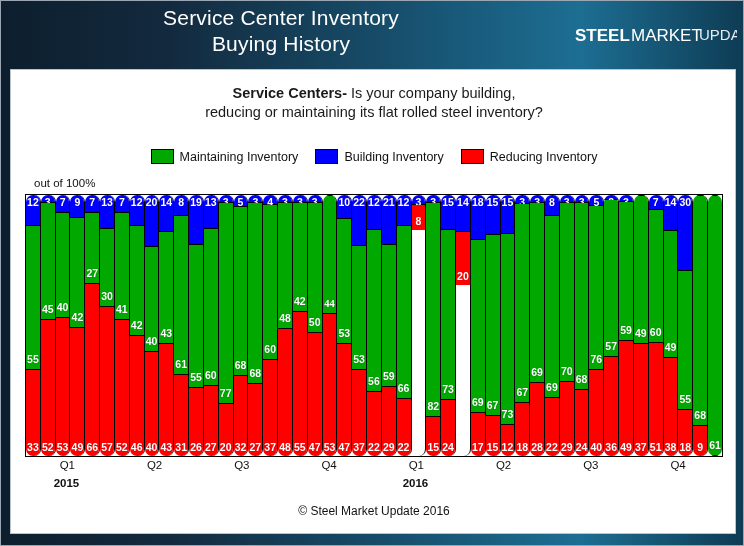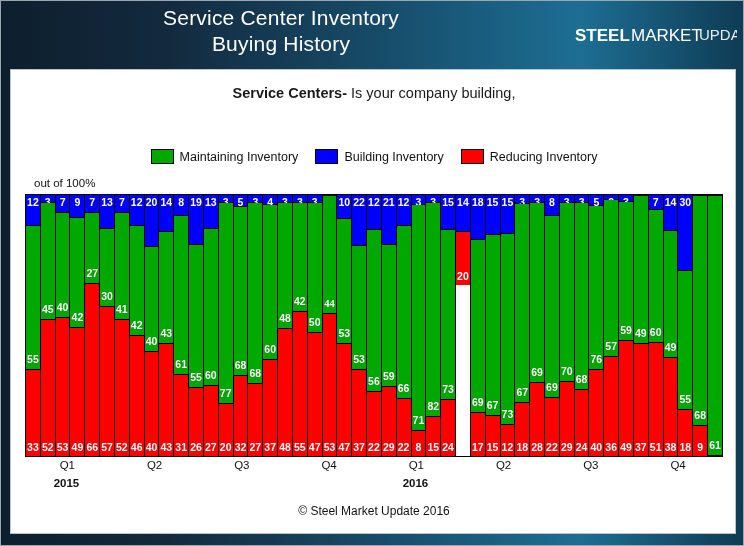--- a/index.html
+++ b/index.html
@@ -70,20 +70,21 @@
     display:flex;
     background:#fff;
   }
   .bar{
     position:relative;
     flex:1 1 0;
     display:flex;flex-direction:column;
     border-right:1px solid #000;
     box-sizing:border-box;
     overflow:hidden;
+    border-radius:7px;
   }
   .bar:last-child{border-right:none;}
   .seg{
     position:relative;
     width:100%;
     box-sizing:border-box;
     border-bottom:1px solid #000;
     display:flex;align-items:center;justify-content:center;
   }
   .seg:last-child{border-bottom:none;}
@@ -144,20 +145,21 @@
       </svg>
     </div>
   </div>
 
   <div id="panel">
 
     <div id="subtitle">
       <div>
         <b>Service Centers-</b><span> Is your company building,</span>
       </div>
+      <div>reducing or maintaining its flat rolled steel inventory?</div>
     </div>
 
     <div id="legend">
       <div class="legend-item">
         <span class="legend-swatch" style="background:#00a800"></span>
         <span>Maintaining Inventory</span>
       </div>
       <div class="legend-item">
         <span class="legend-swatch" style="background:#0000ff"></span>
         <span>Building Inventory</span>
@@ -452,23 +454,20 @@
             <span class="vlabel">66</span>
           </div>
           <div class="seg red" style="height: 22%;">
             <span class="vlabel">22</span>
           </div>
         </div>
         <div class="bar">
           <div class="seg blue" style="height: 3.65854%;">
             <span class="vlabel">3</span>
           </div>
-          <div class="seg green" style="height: 86.5854%;">
-            <span class="vlabel">71</span>
-          </div>
           <div class="seg red" style="height: 9.7561%;">
             <span class="vlabel">8</span>
           </div>
         </div>
         <div class="bar">
           <div class="seg blue" style="height: 3%;">
             <span class="vlabel">3</span>
           </div>
           <div class="seg green" style="height: 82%;">
             <span class="vlabel">82</span>

